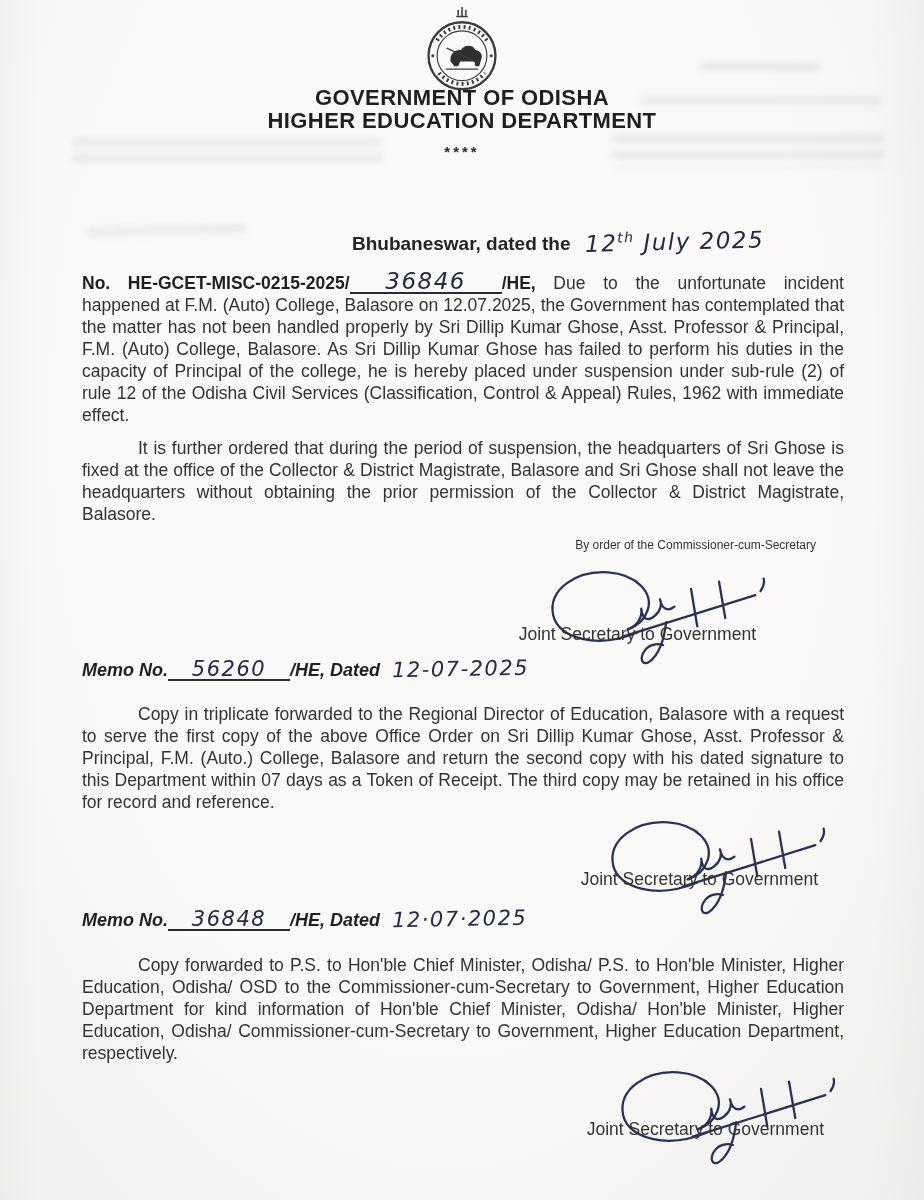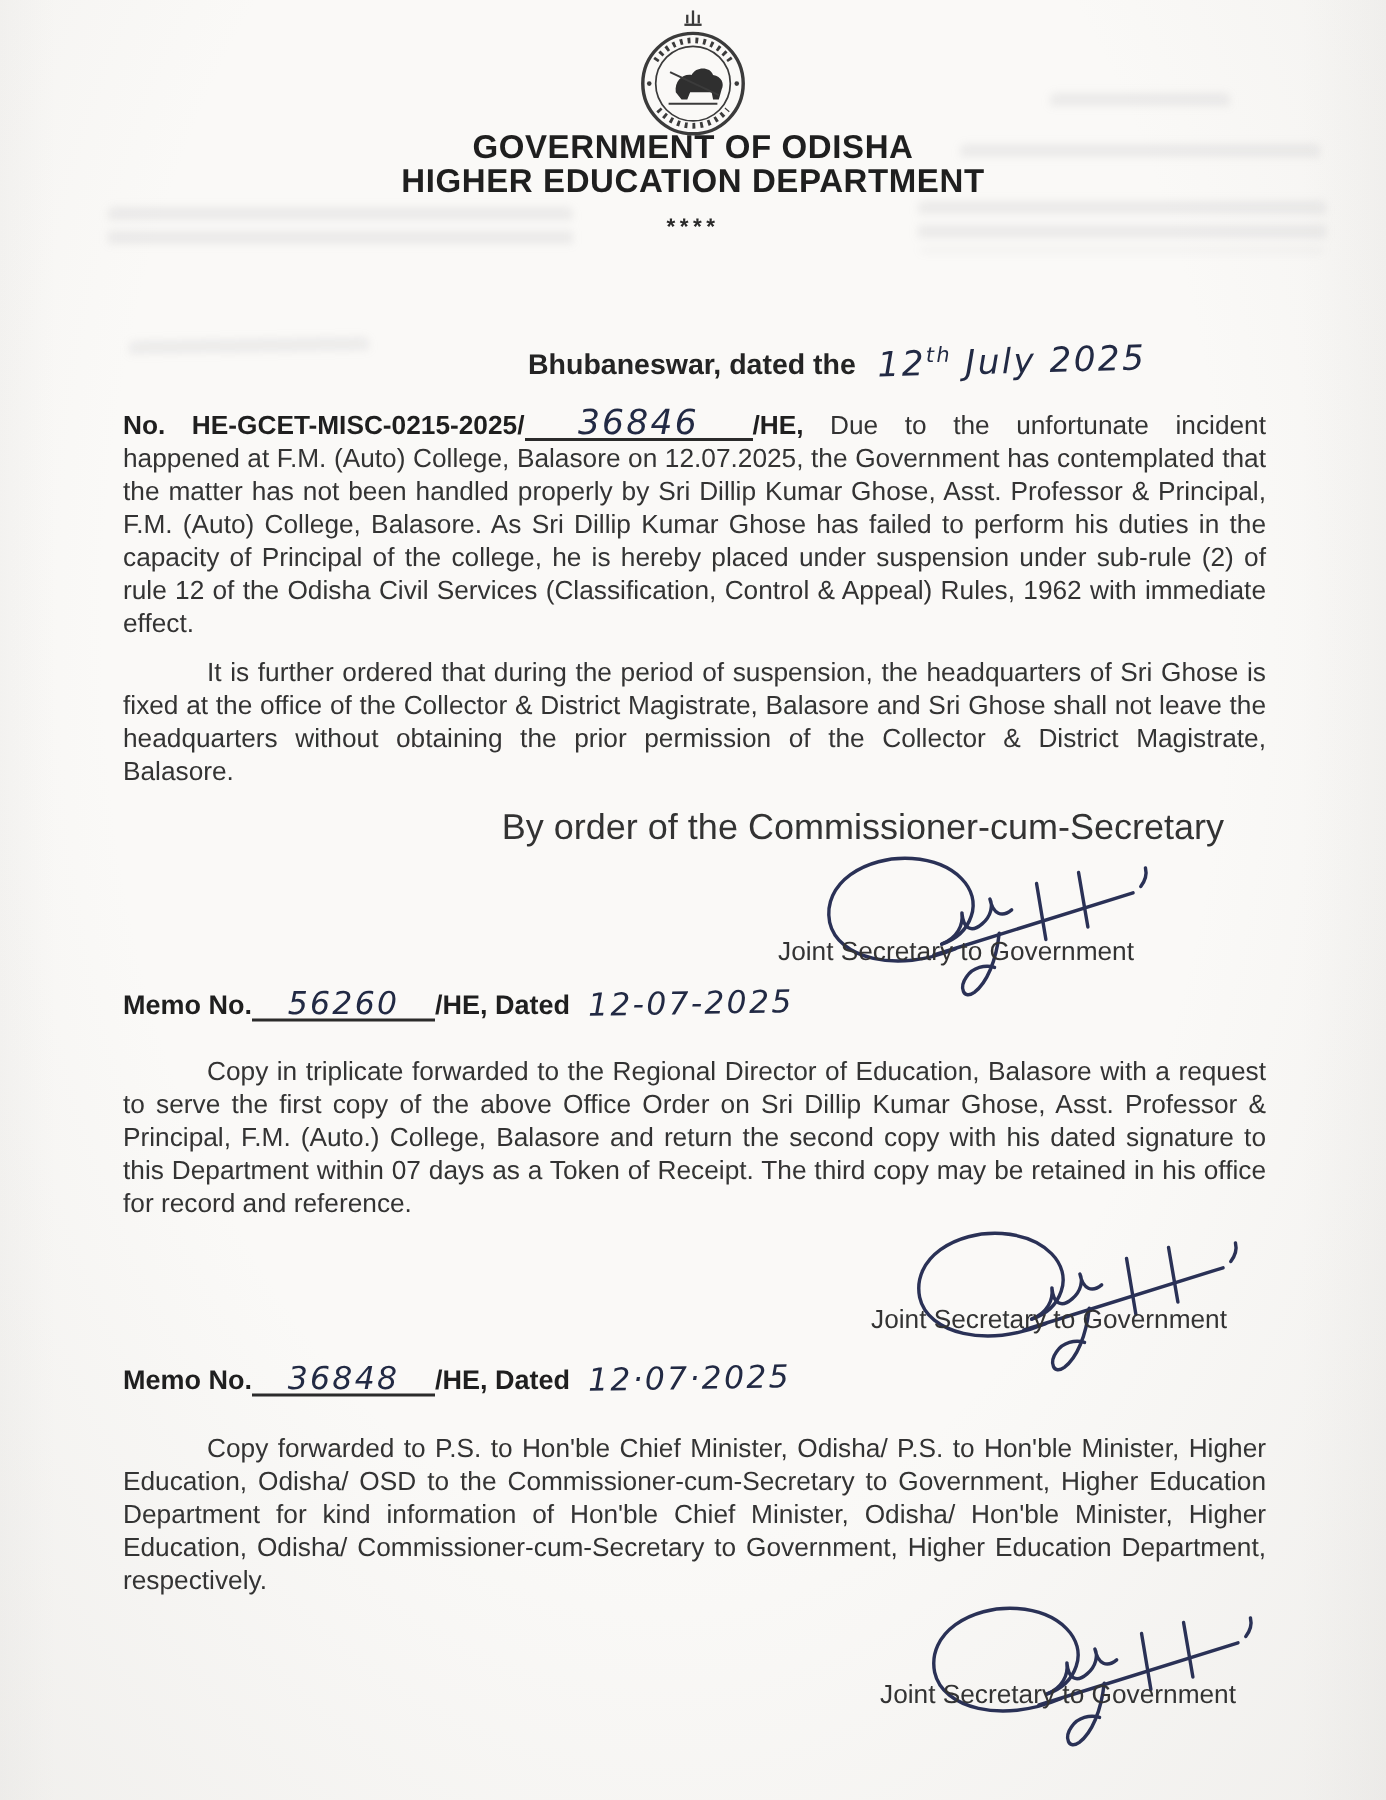--- a/index.html
+++ b/index.html
@@ -65,24 +65,24 @@
   .p4{top:954px;}
   .p1 b{color:#1f1f1f;}
 
   .uline{
     display:inline-block;border-bottom:2px solid #2b2b2b;
     text-align:center;text-indent:0;line-height:18px;vertical-align:baseline;
   }
   .num-uline{width:152px;}
   .memo-uline{width:122px;}
 
-  .byorder{position:absolute;top:538px;right:108px;font-size:24px;color:#333;}
+  .byorder{position:absolute;top:538px;right:108px;font-size:12px;color:#333;}
 
   .memo{position:absolute;left:82px;white-space:nowrap;font-size:18px;}
-  .memo b{color:#1f1f1f;}
+  .memo b{color:#1f1f1f;font-style:italic;}
   .memo1{top:657px;}
   .memo2{top:907px;}
   .memo .hw{font-size:21px;}
   .memo .hw-d{margin-left:12px;display:inline-block;transform:rotate(-1deg);}
 
   .sig-text{position:absolute;font-size:17.5px;color:#333;white-space:nowrap;}
   .st1{top:624px;right:168px;}
   .st2{top:869px;right:106px;}
   .st3{top:1119px;right:100px;}
   .sig-svg{position:absolute;}

